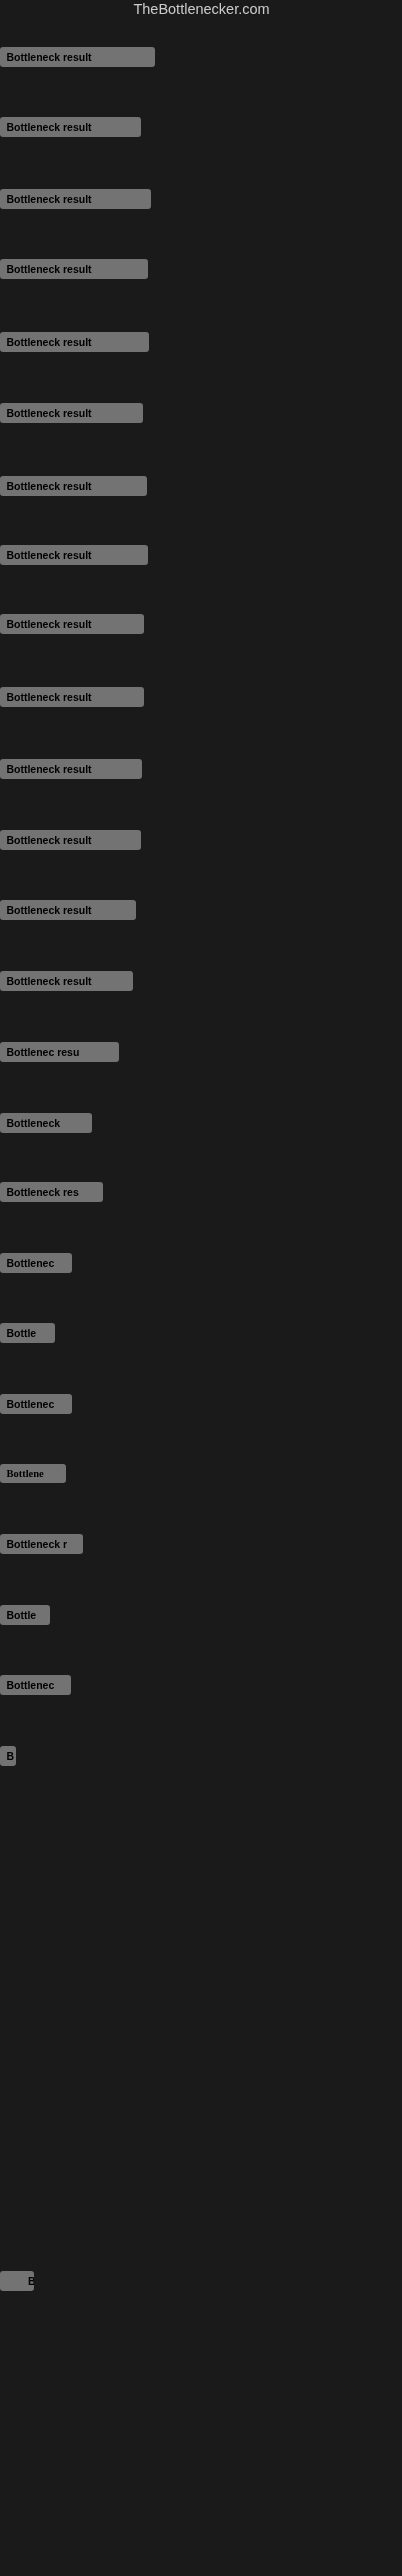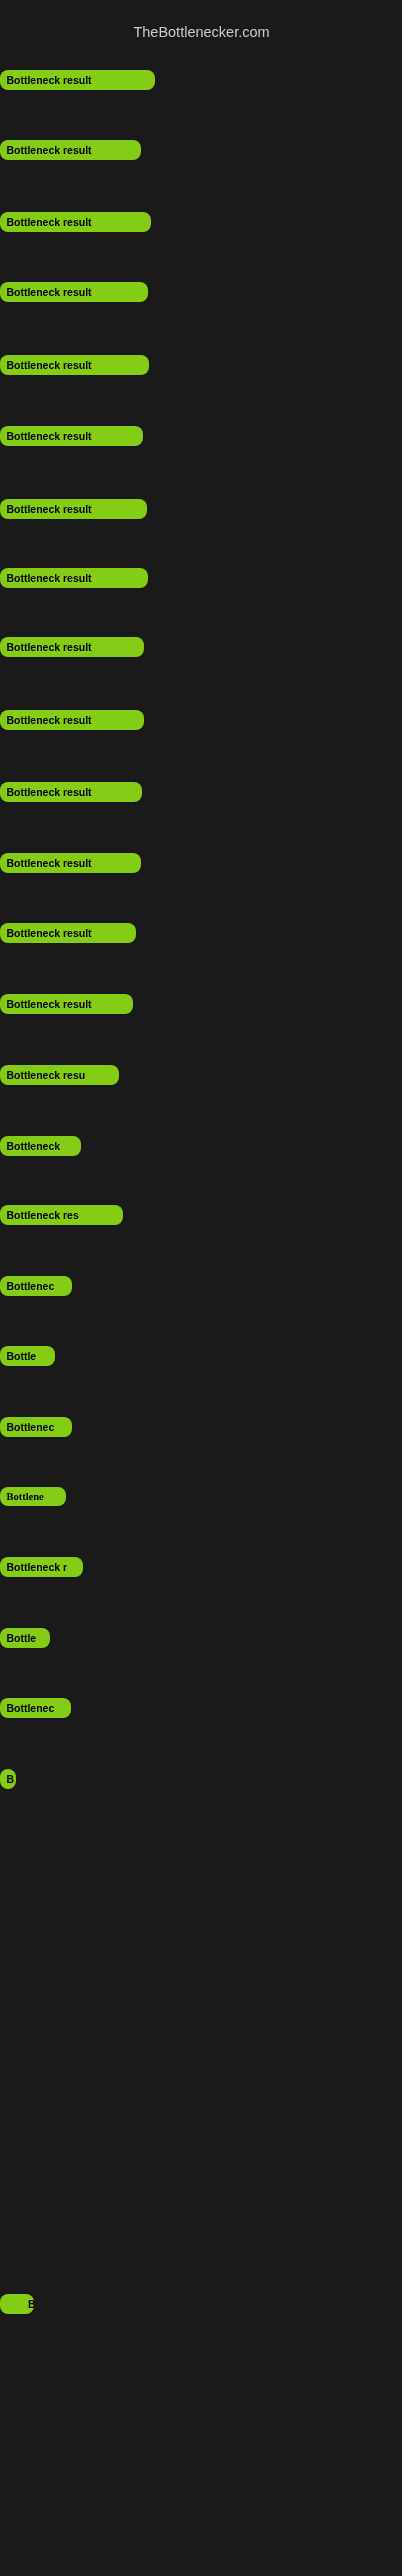--- a/index.html
+++ b/index.html
@@ -13,35 +13,35 @@
       min-height: 2576px;
       background-color: #1a1a1a;
       font-family: Arial, sans-serif;
       position: relative;
     }
 
     .site-title {
       text-align: center;
       color: #cccccc;
       font-size: 14.5px;
-      padding: 24px 0 8px 0;
+      padding: 1px 0 8px 0;
       font-weight: normal;
     }
 
     .bottleneck-item {
       position: absolute;
       left: 0;
-      background-color: #84cc16;
+      background-color: #737373;
       color: #000;
       font-size: 10.5px;
       font-weight: bold;
       padding: 4px 6.4px;
       white-space: nowrap;
       overflow: hidden;
-      border-radius: 8px;
+      border-radius: 3px;
     }
   </style>
 </head>
 <body>
 
 <div class="site-title">TheBottlenecker.com</div>
 
 <div id="items-container" style="position:relative; width:403px; height:2576px; top:0;">
 <div class="bottleneck-item" style="top: 22px; width: 155px;">Bottleneck result</div>
     <div class="bottleneck-item" style="top: 92px; width: 141px;">Bottleneck result</div>
@@ -50,23 +50,23 @@
     <div class="bottleneck-item" style="top: 307px; width: 149px;">Bottleneck result</div>
     <div class="bottleneck-item" style="top: 378px; width: 143px;">Bottleneck result</div>
     <div class="bottleneck-item" style="top: 451px; width: 147px;">Bottleneck result</div>
     <div class="bottleneck-item" style="top: 520px; width: 148px;">Bottleneck result</div>
     <div class="bottleneck-item" style="top: 589px; width: 144px;">Bottleneck result</div>
     <div class="bottleneck-item" style="top: 662px; width: 144px;">Bottleneck result</div>
     <div class="bottleneck-item" style="top: 734px; width: 142px;">Bottleneck result</div>
     <div class="bottleneck-item" style="top: 805px; width: 141px;">Bottleneck result</div>
     <div class="bottleneck-item" style="top: 875px; width: 136px;">Bottleneck result</div>
     <div class="bottleneck-item" style="top: 946px; width: 133px;">Bottleneck result</div>
-    <div class="bottleneck-item" style="top: 1017px; width: 119px;">Bottleneck resu</div>
-    <div class="bottleneck-item" style="top: 1088px; width: 81px;">Bottleneck</div>
-    <div class="bottleneck-item" style="top: 1157px; width: 123px;">Bottleneck res</div>
+    <div class="bottleneck-item" style="top: 1017px; width: 119px;">Bottlenec resu</div>
+    <div class="bottleneck-item" style="top: 1088px; width: 92px;">Bottleneck</div>
+    <div class="bottleneck-item" style="top: 1157px; width: 103px;">Bottleneck res</div>
     <div class="bottleneck-item" style="top: 1228px; width: 72px;">Bottlenec</div>
     <div class="bottleneck-item" style="top: 1298px; width: 55px;">Bottle</div>
     <div class="bottleneck-item" style="top: 1369px; width: 72px;">Bottlenec</div>
     <div class="bottleneck-item" style="top: 1439px; width: 66px; font-family: Liberation Serif, serif;">Bottlene</div>
     <div class="bottleneck-item" style="top: 1509px; width: 83px;">Bottleneck r</div>
     <div class="bottleneck-item" style="top: 1580px; width: 50px;">Bottle</div>
     <div class="bottleneck-item" style="top: 1650px; width: 71px;">Bottlenec</div>
     <div class="bottleneck-item" style="top: 1721px; width: 16px;">B</div>
     <div class="bottleneck-item" style="top: 2246px; width: 15px; padding-left: 28px;">Bo</div>
   </div>

